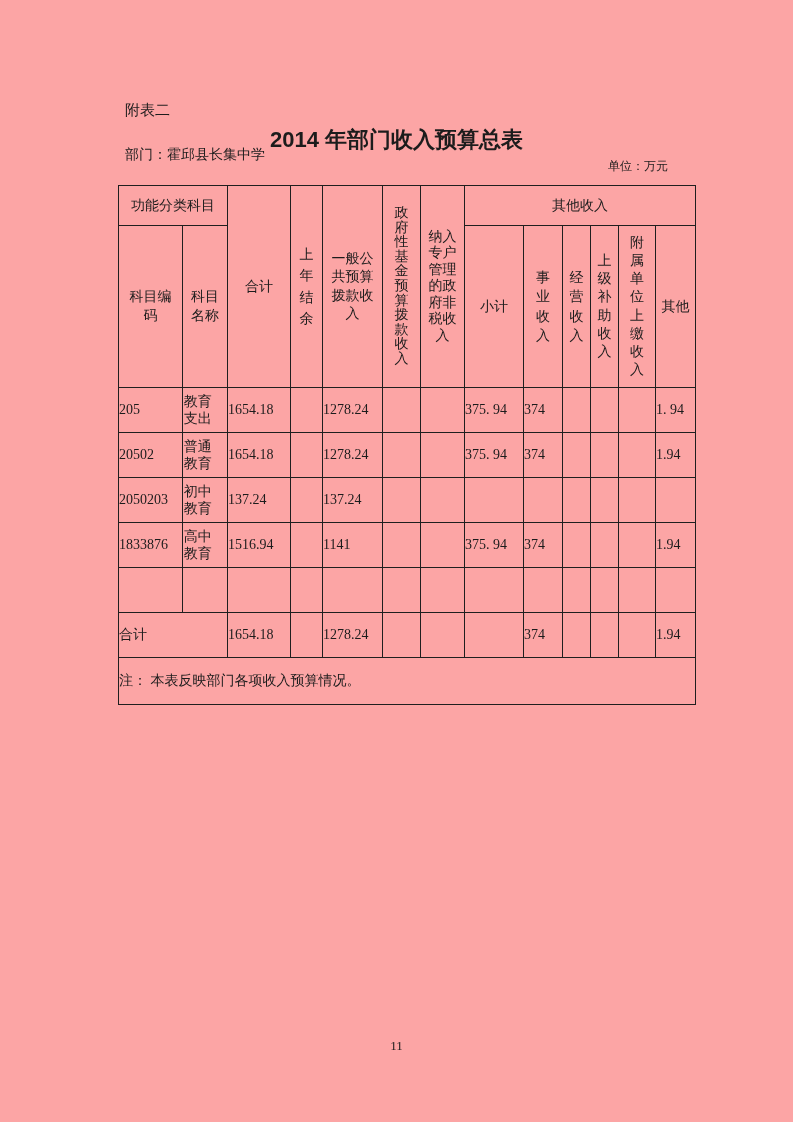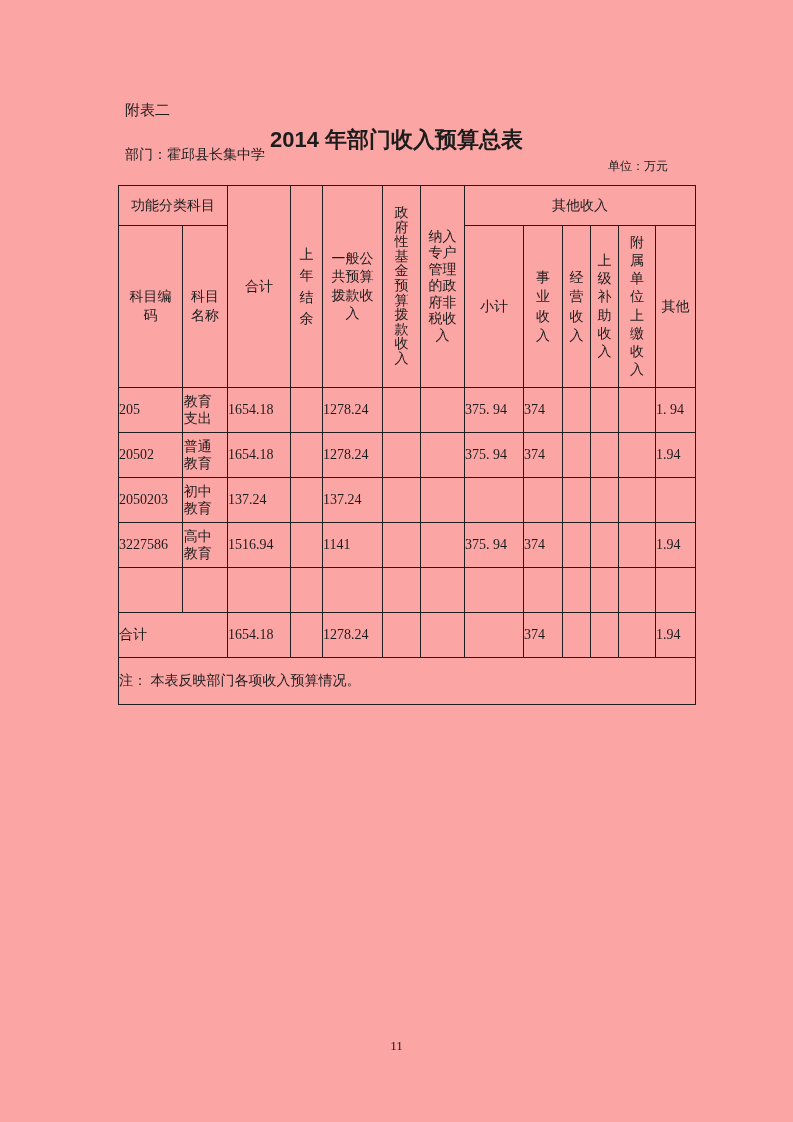--- a/index.html
+++ b/index.html
@@ -139,21 +139,21 @@
           <td class="cell"></td>
           <td class="cell"></td>
           <td class="cell"></td>
           <td class="cell"></td>
           <td class="cell"></td>
           <td class="cell"></td>
           <td class="cell"></td>
           <td class="cell"></td>
         </tr>
         <tr class="drow">
-          <td class="cell">3227586</td>
+          <td class="cell">1833876</td>
           <td class="cell name"><span class="wrap2">高中教育</span></td>
           <td class="cell">1516.94</td>
           <td class="cell"></td>
           <td class="cell">1141</td>
           <td class="cell"></td>
           <td class="cell"></td>
           <td class="cell">375. 94</td>
           <td class="cell">374</td>
           <td class="cell"></td>
           <td class="cell"></td>

